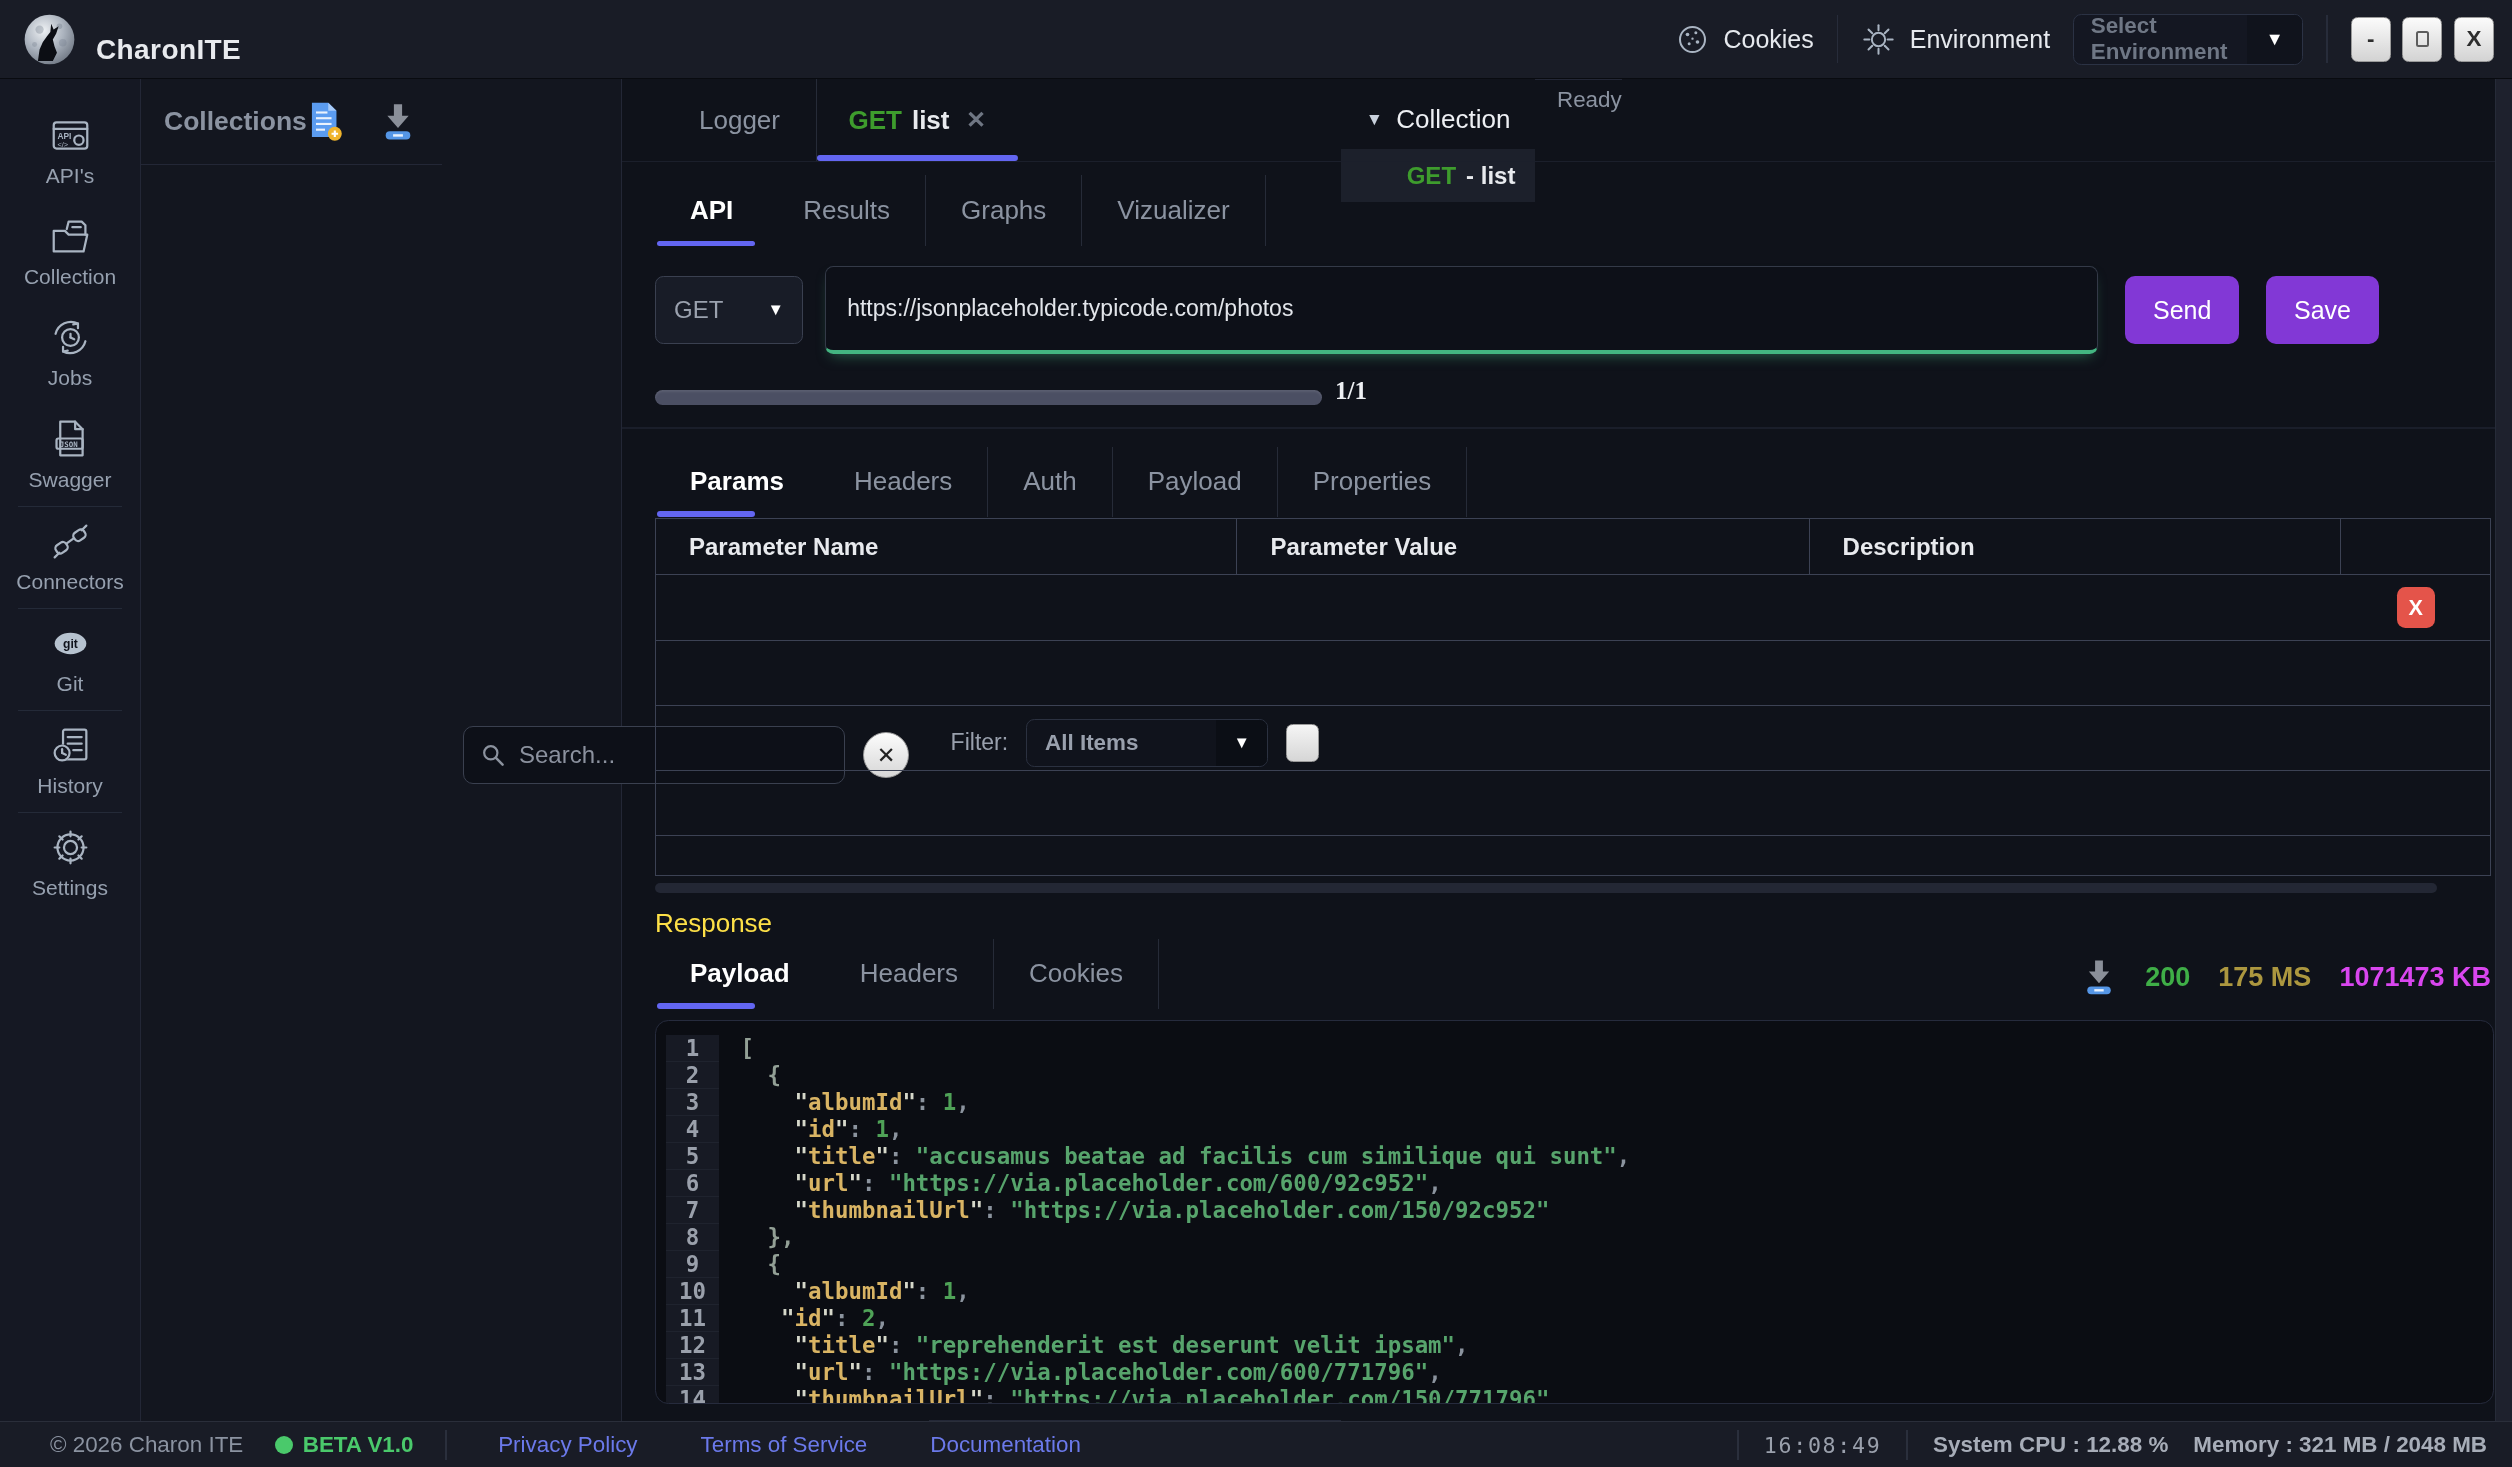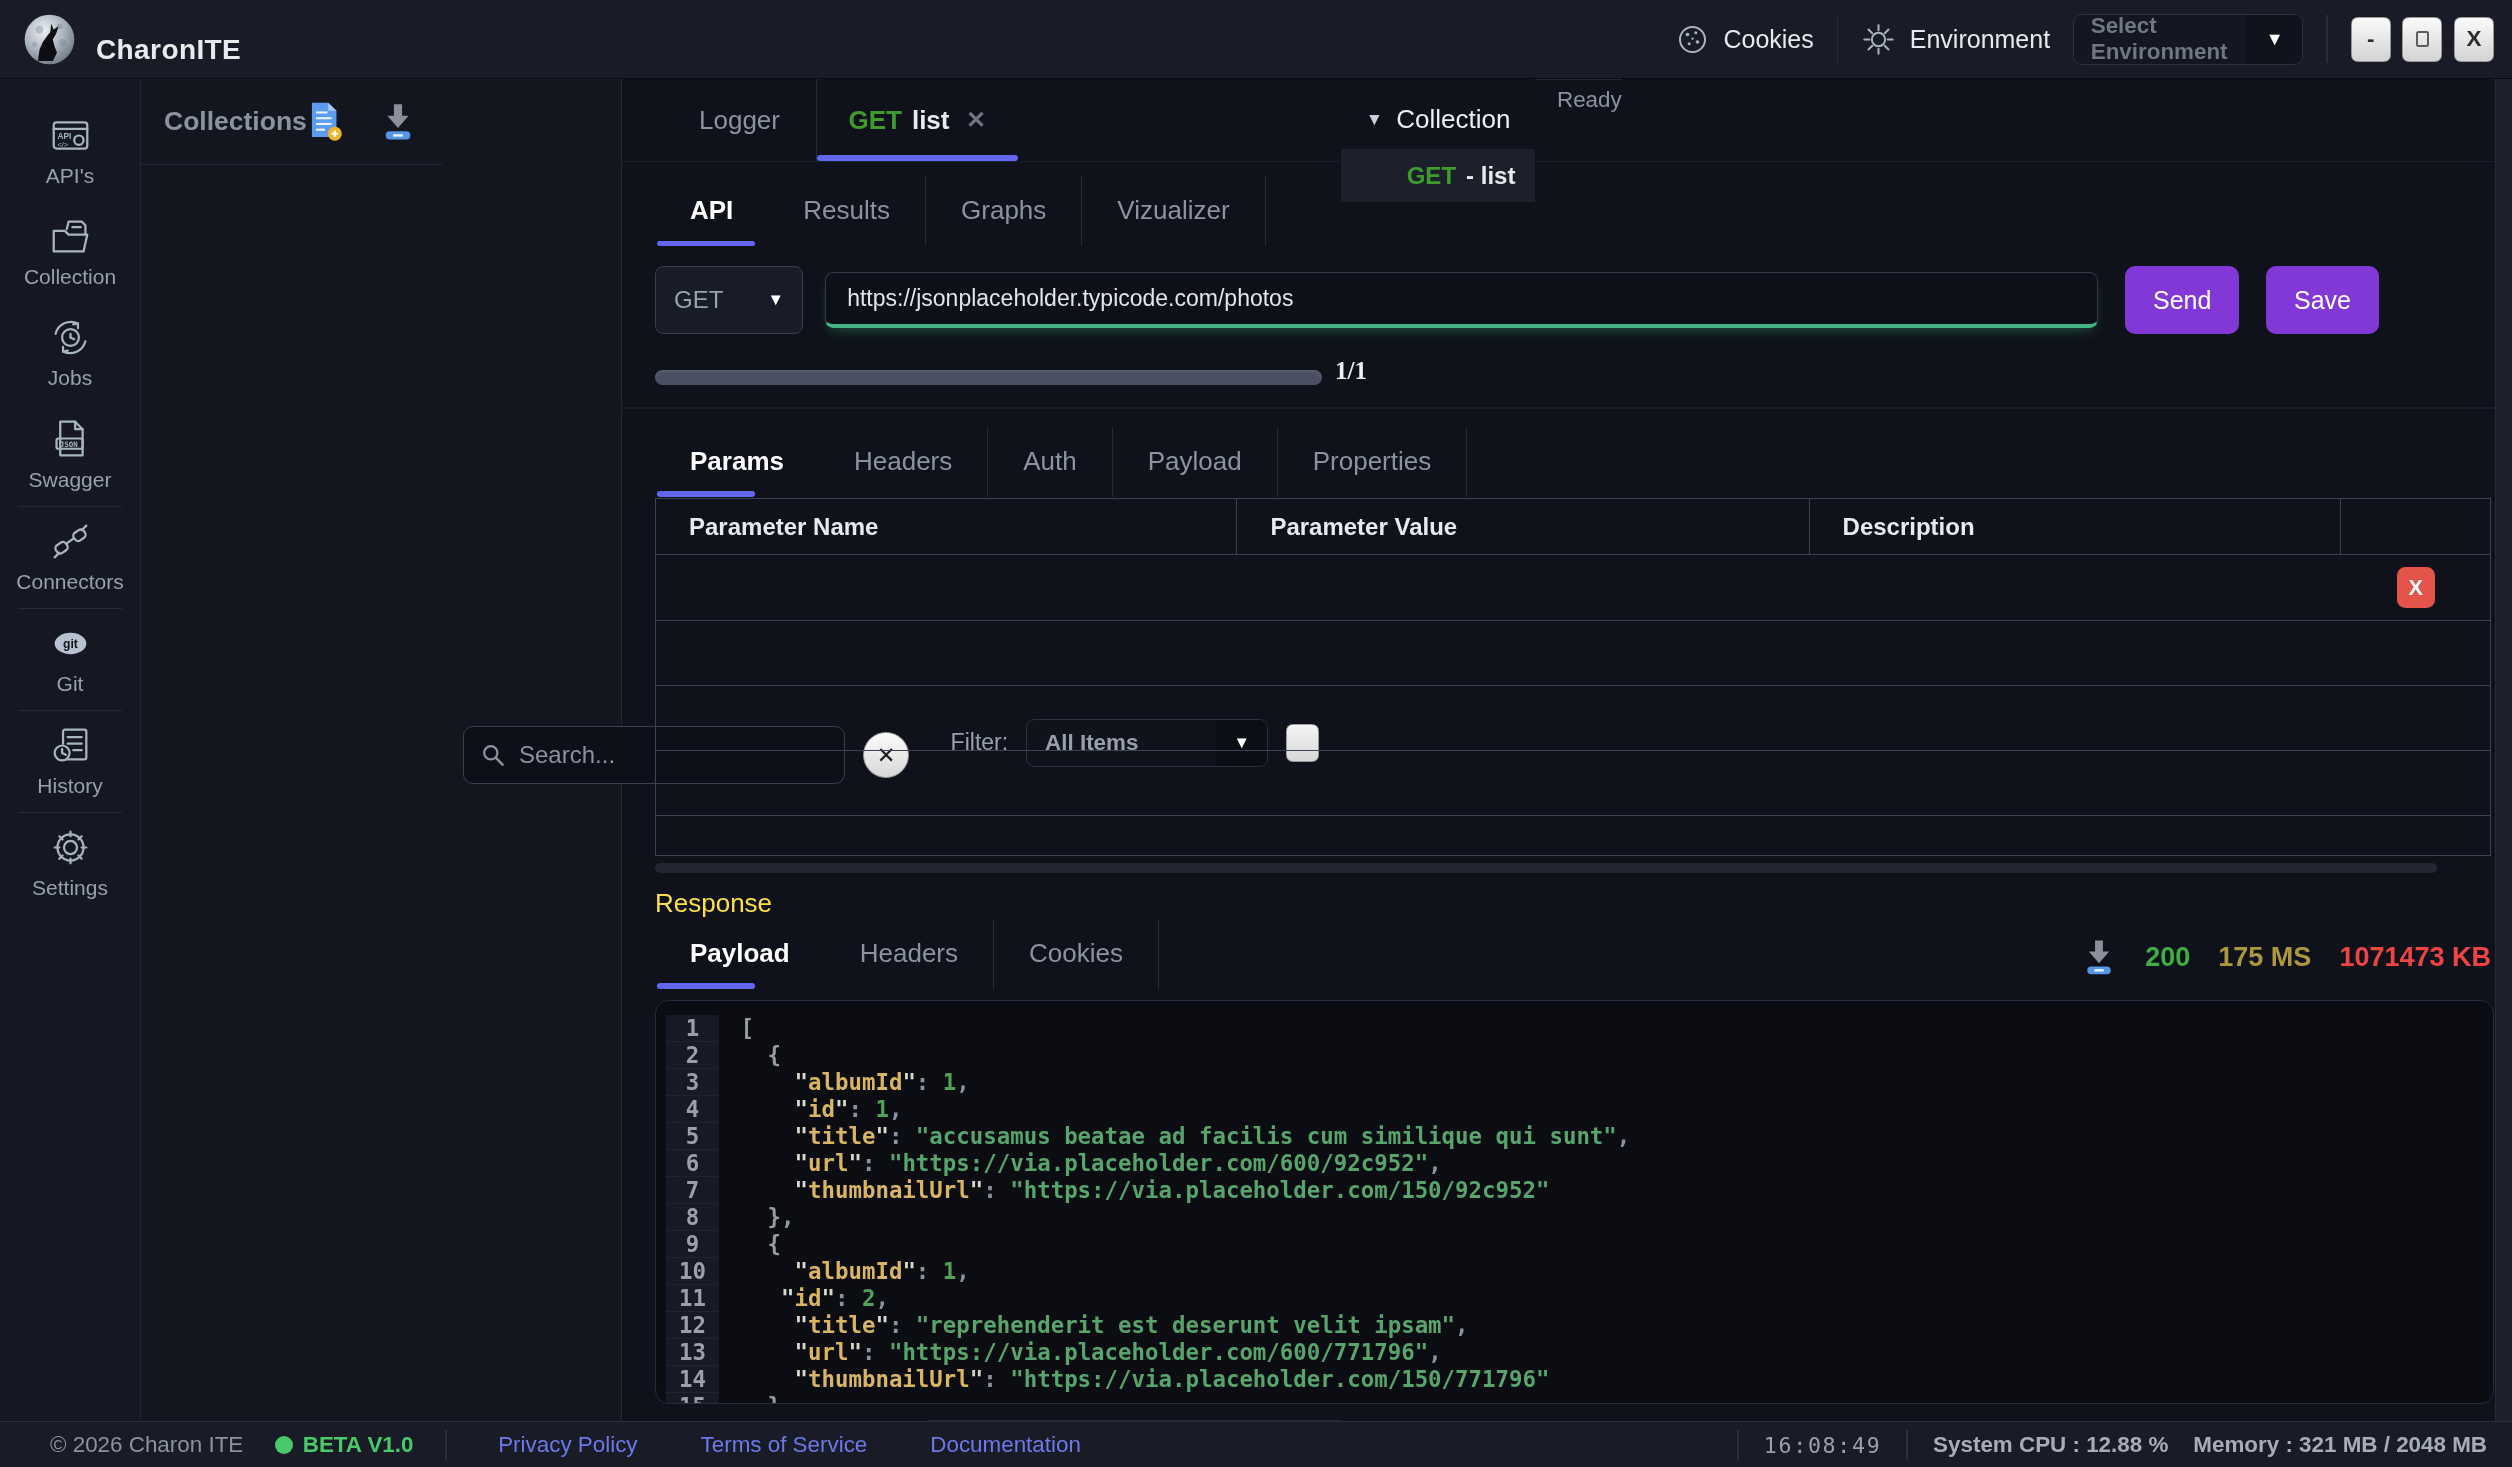--- a/index.html
+++ b/index.html
@@ -99,21 +99,21 @@
   .subtab.bR{ border-right:0.8px solid #262b38; }
   .subtab.active{ color:#ffffff; font-weight:bold; }
   .subtab.active::after{ content:""; position:absolute; left:1.7px; bottom:0; width:98px; height:5.8px;
                          background:#6366f1; border-radius:3.3px; }
 
   .reqbar{ display:flex; align-items:center; gap:21.6px; margin:20px 133px 0 33px; }
   .method-select{ width:148px; height:68px; flex:0 0 148px; background:#181c27; border:1.7px solid #3a4050;
                   border-radius:8.3px; display:flex; align-items:center; justify-content:space-between;
                   padding:0 18px; color:#9aa1ae; font-size:24px; }
   .method-select .arrow{ color:#fff; font-size:16.6px; }
-  .url-input{ flex:1; height:56px; background:#0d1018; border:1.7px solid #343a48;
+  .url-input{ flex:1; height:88px; background:#0d1018; border:1.7px solid #343a48;
               border-bottom:4.1px solid #43b581; border-radius:8.3px; display:flex; align-items:center;
               box-shadow:0 6.6px 13.3px -6.6px rgba(67,181,129,.5); }
   .url-input input{ width:100%; background:transparent; border:none; outline:none; color:#e2e5ea;
                     font-size:23px; padding:0 21.6px; font-family:"Liberation Sans",sans-serif; }
   .btn{ height:68px; padding:0 28px; background:#8238d6; border-radius:10px; color:#fff;
         font-size:25px; display:flex; align-items:center; justify-content:center; margin-left:5px; }
 
   .progress-row{ display:flex; align-items:flex-end; gap:13px; margin:23px 33px 0 33px;font-family:Liberation Serif, serif; }
   .progress-track{ width:667px; height:15px; border-radius:8.3px; background:#4b4f63;
                    box-shadow:inset 0 1.7px 2.5px rgba(255,255,255,.1); }
@@ -133,21 +133,21 @@
   .del-btn{ width:38px; height:41px; background:#e4544a; border-radius:8.3px; color:#fff;
             font-size:21.6px; font-weight:bold; display:flex; align-items:center; justify-content:center; }
   .hscroll{ height:10px; background:#232734; border-radius:5px; margin:6.6px 75px 0 33px; }
 
   .resp-label{ margin:15px 0 0 33px; color:#fde047; font-size:26px; }
   .resp-row{ display:flex; align-items:flex-end; justify-content:space-between;
              margin:0 21px 0 33px; height:70px; }
   .resp-tabs{ display:flex; align-items:stretch; height:70px; }
   .resp-stats{ display:flex; align-items:center; gap:28px; padding-bottom:11.6px; }
   .stat{ font-size:27px; font-weight:bold; }
-  .stat-code{ color:#3fae47; } .stat-time{ color:#ac973f; } .stat-size{ color:#ef4444; }
+  .stat-code{ color:#3fae47; } .stat-time{ color:#ac973f; } .stat-size{ color:#d946ef; }
 
   .code-panel{ flex:1; margin:11.6px 18px 16.6px 33px; background:#0b0d13; border:1.7px solid #262b3d;
                border-radius:13.3px; padding:13.3px 0; overflow:hidden; }
   .code-line{ display:flex; align-items:center; height:27px;
               font-family:"DejaVu Sans Mono",monospace; font-size:22.4px; font-weight:bold; }
   .ln{ width:53px; margin-left:10px; flex:0 0 53px; height:100%; background:#171a24;
        color:#9aa0ab; display:flex; align-items:center; justify-content:center;
        border-bottom:0.8px solid #1f232e; }
   .code-text{ padding-left:21.6px; white-space:pre; }
   .tok-p{ color:#93a096; } .tok-c{ color:#8b939e; } .tok-kq{ color:#d6d8ca; }

